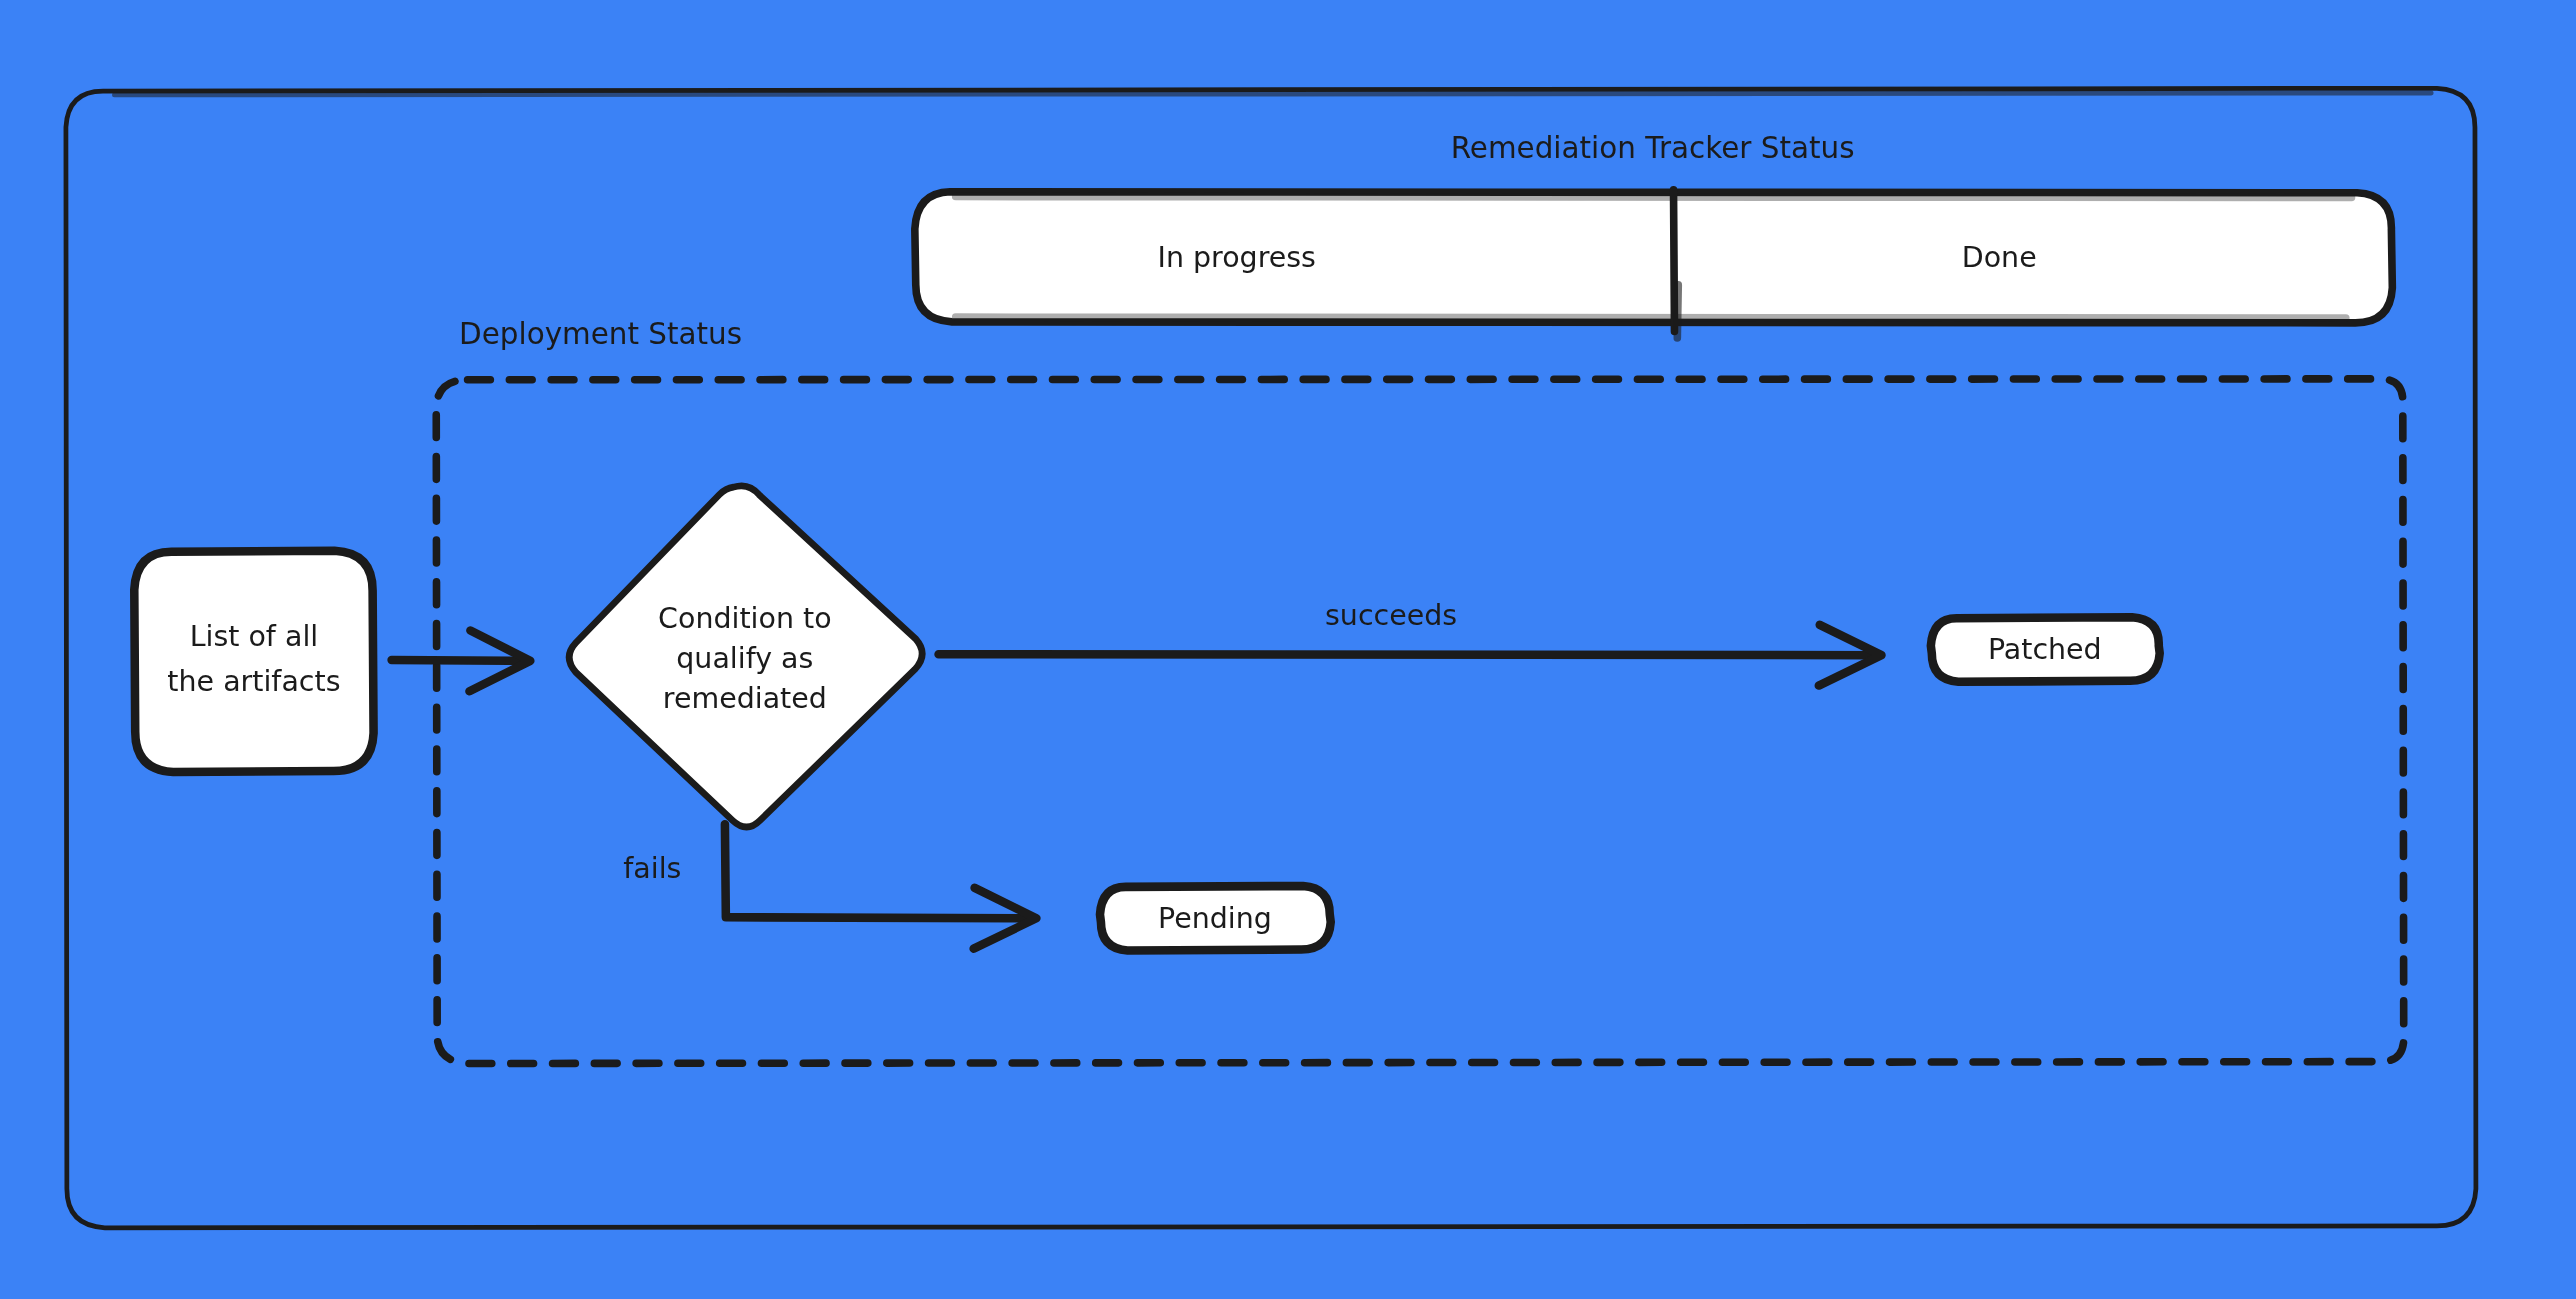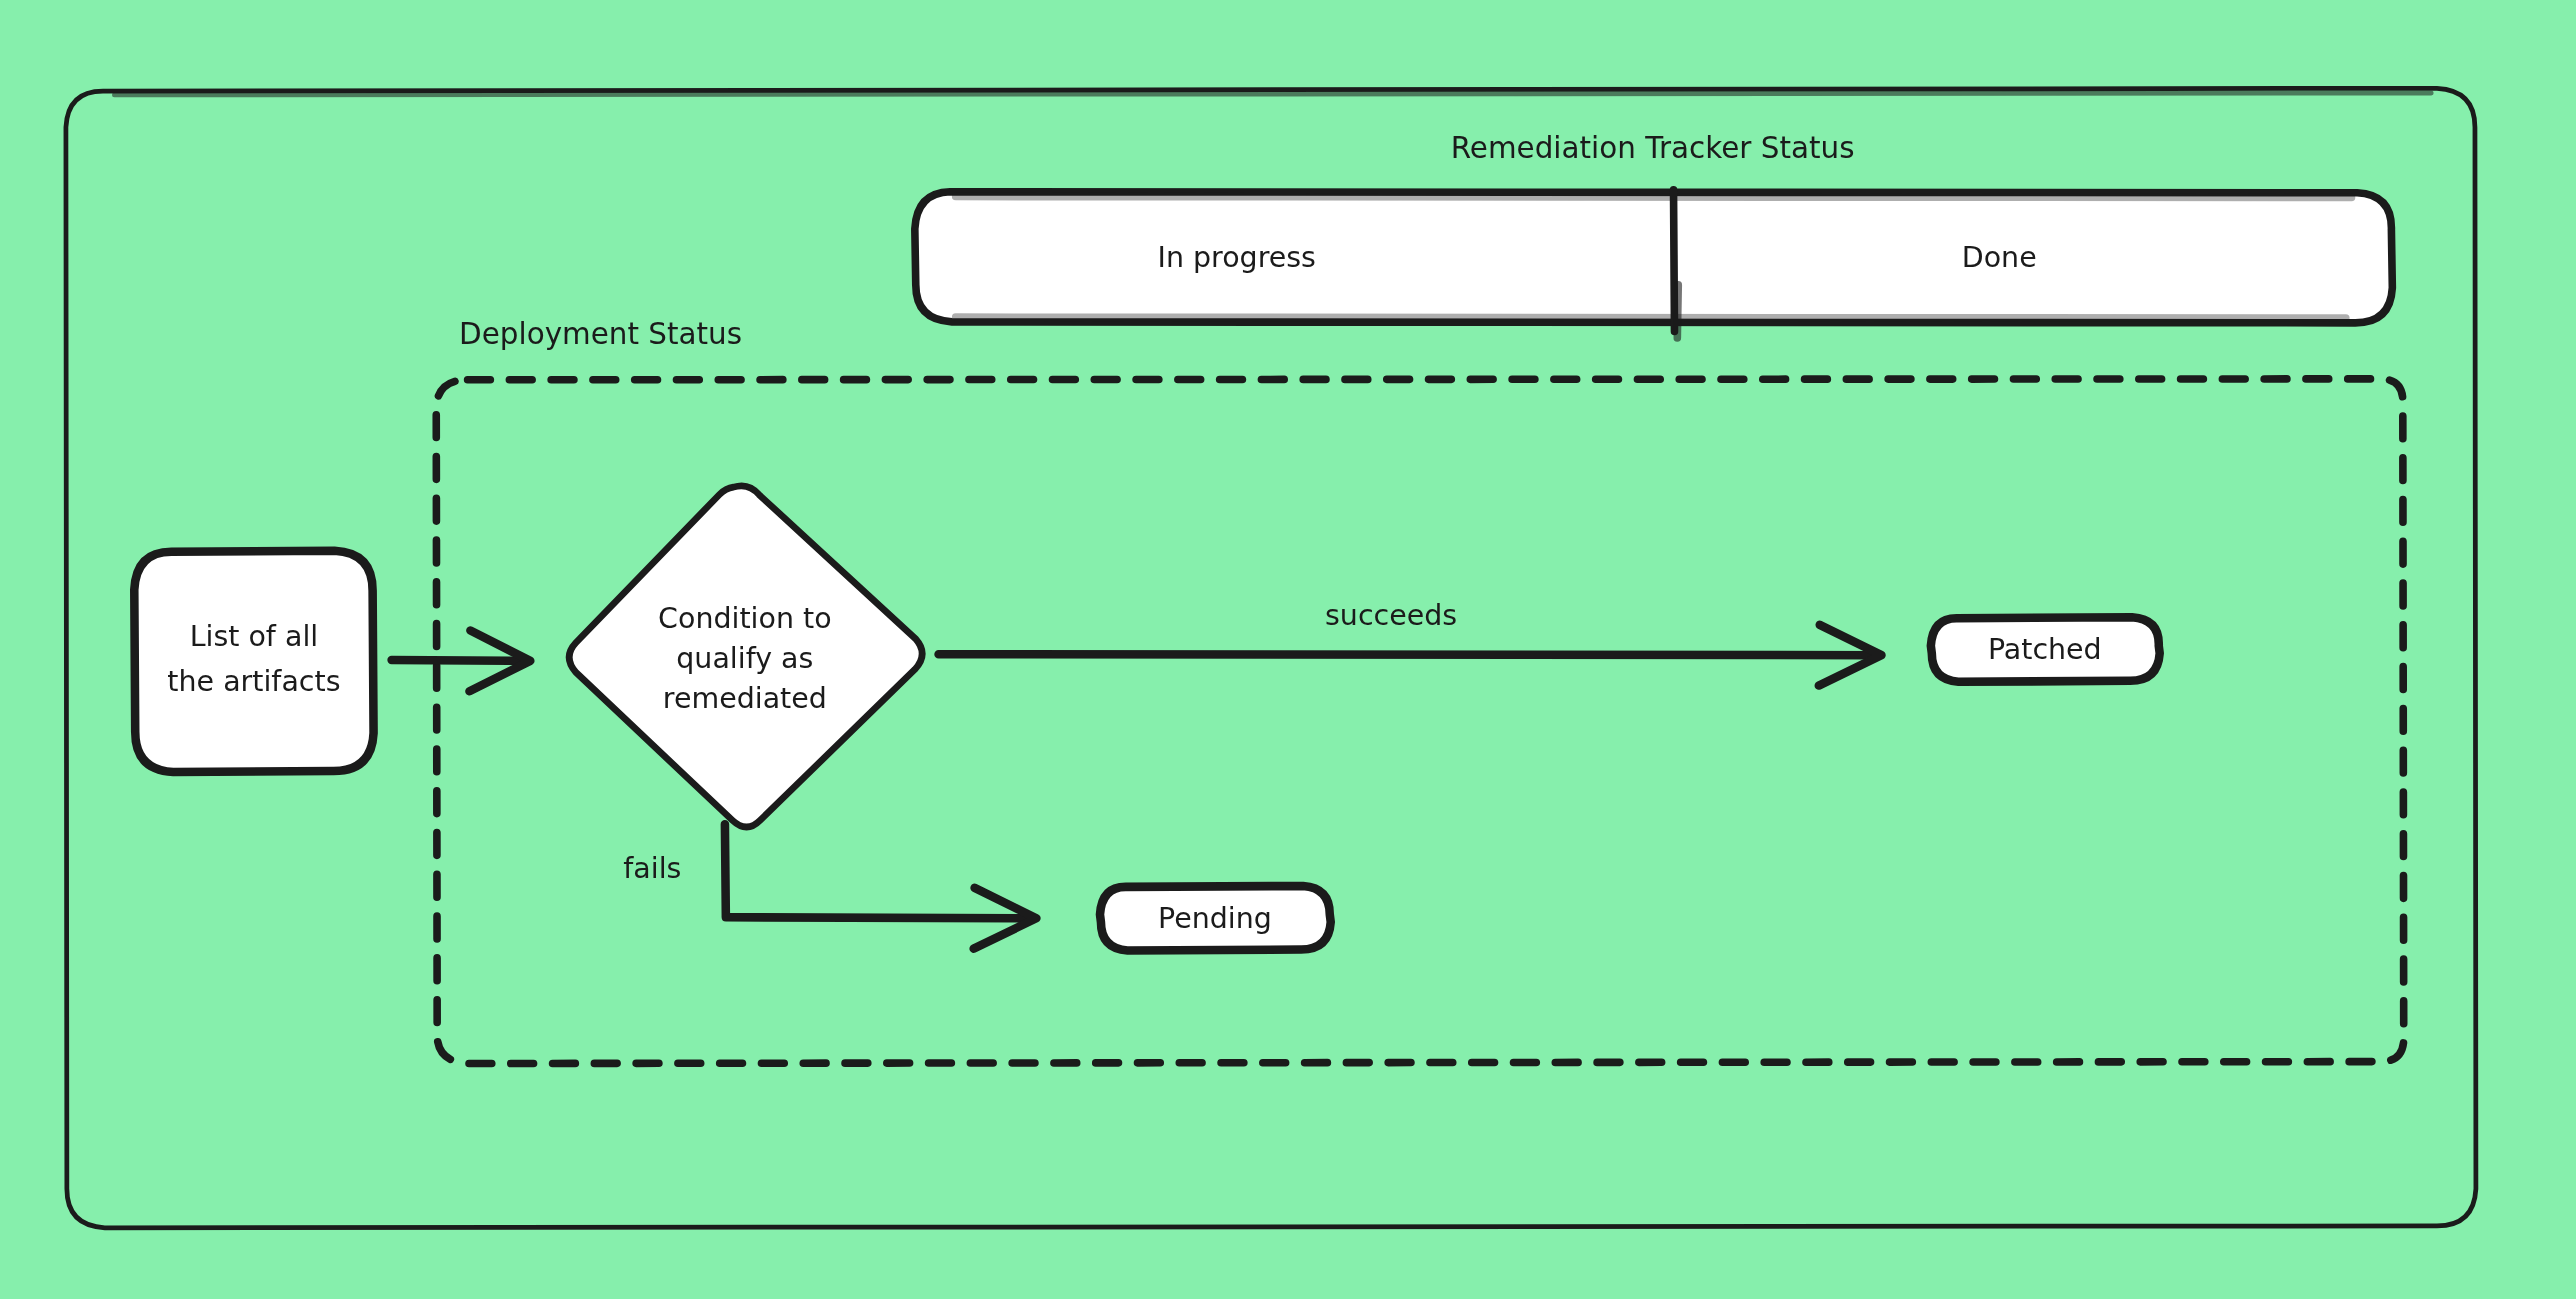--- a/index.html
+++ b/index.html
@@ -10,21 +10,21 @@
   body {
     width: 2576px;
     height: 1299px;
     overflow: hidden;
     font-family: "DejaVu Sans", sans-serif;
   }
   #canvas {
     position: relative;
     width: 2576px;
     height: 1299px;
-    background: #86efac;
+    background: #3b82f6;
   }
   svg.diagram {
     position: absolute;
     top: 0;
     left: 0;
     width: 2576px;
     height: 1299px;
   }
   .shape-stroke {
     fill: none;

